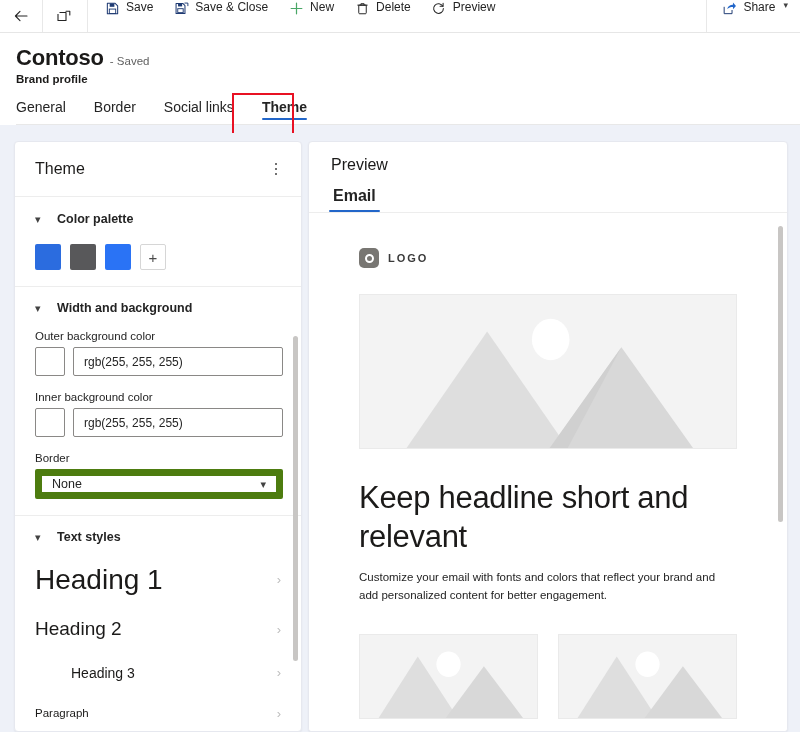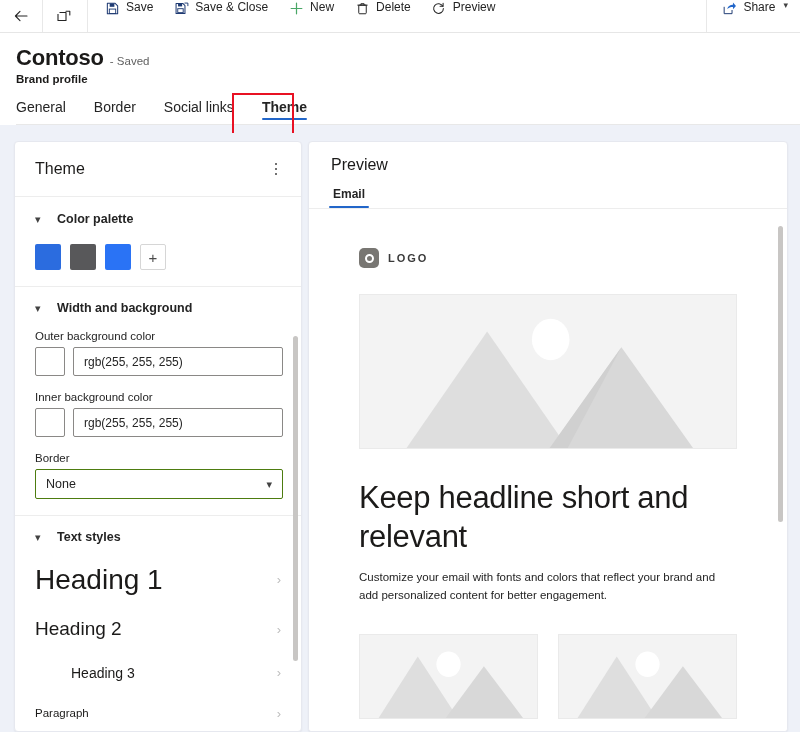--- a/index.html
+++ b/index.html
@@ -136,21 +136,21 @@
   .txtinput {
     flex: 1; height: 29px;
     border: 1px solid #8a8886; border-radius: 2px;
     background: #fff; font-size: 12px; color: #242424;
     padding: 0 10px; font-family: "Liberation Sans", sans-serif;
     outline: none;
   }
   .selectbox {
     margin-top: 5px;
     height: 30px; width: 100%;
-    border: 1px solid #4d7c0f; border-radius: 2px;
+    border: 7px solid #4d7c0f; border-radius: 2px;
     background: #fff; display: flex; align-items: center;
     justify-content: space-between; padding: 0 10px;
     font-size: 12.5px; color: #242424; cursor: pointer;
   }
   .selectbox .chev { font-size: 11px; color: #424242; }
 
   .style-row {
     display: flex; align-items: center; justify-content: space-between;
     padding: 4px 2px 4px 0; cursor: pointer;
   }
@@ -163,21 +163,21 @@
   .vscroll {
     position: absolute; width: 5px; border-radius: 3px;
     background: #c8c6c4;
   }
 
   
   .rp-head { padding: 14px 0 0 22px; }
   .rp-title { font-size: 16px; color: #1b1a19; }
   .rp-tabs { display: flex; margin-top: 11px; }
   .rp-tab {
-    font-size: 12px; color: #242424; font-weight: 600;
+    font-size: 16px; color: #242424; font-weight: 600;
     padding: 2px 2px 7px 2px; margin-right: 16px;
     cursor: pointer; position: relative;
   }
   .rp-tab.active::after {
     content: ""; position: absolute; left: -2px; right: -2px; bottom: 0;
     height: 2.5px; background: #2266c9; border-radius: 2px;
   }
   .rp-rule { height: 1px; background: #ededed; }
 
   .preview-canvas {

